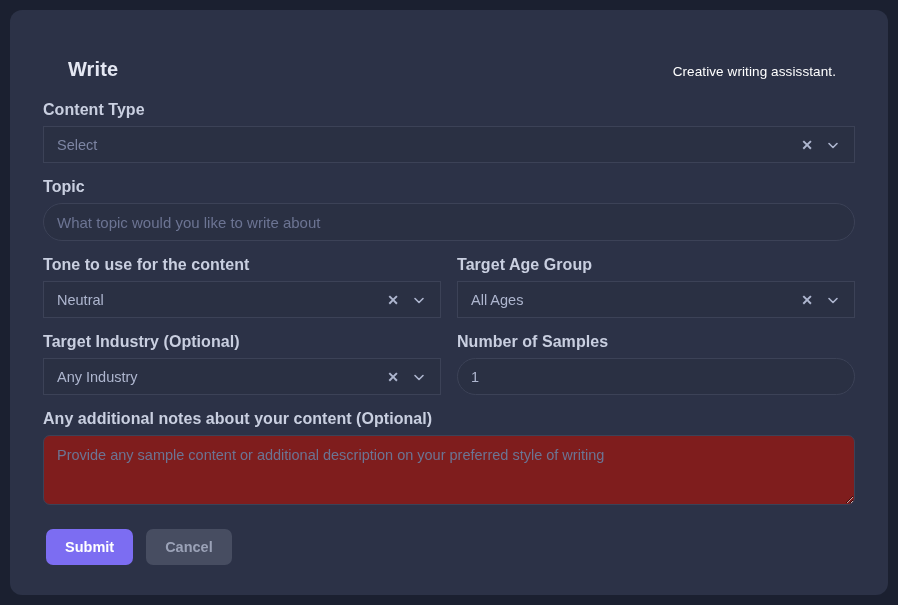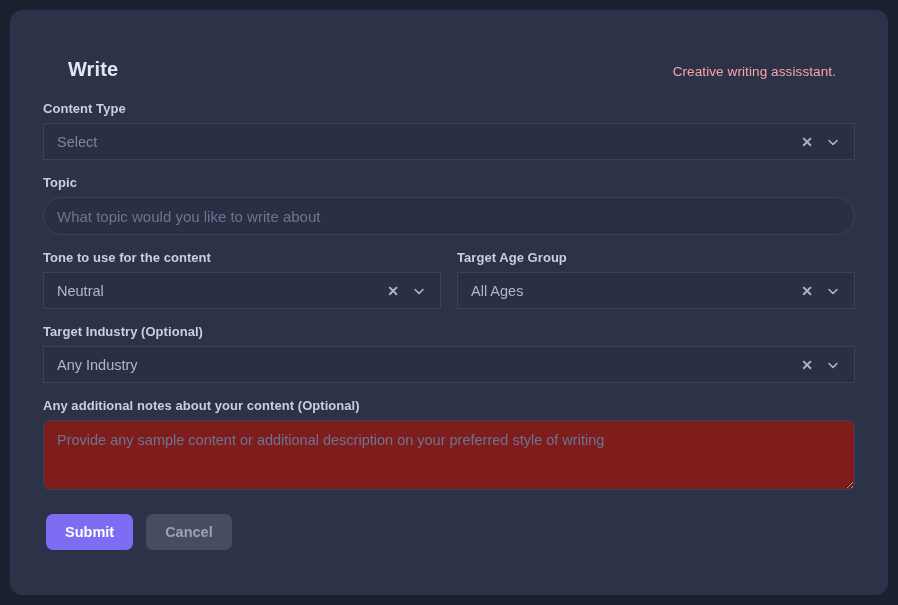--- a/index.html
+++ b/index.html
@@ -41,34 +41,34 @@
     padding-bottom: 20px;
   }
   .card-title {
     font-size: 20px;
     font-weight: bold;
     color: #e4e7f2;
     letter-spacing: 0.1px;
   }
   .card-subtitle {
     font-size: 13.5px;
-    color: #fca5a5;
+    color: #ffffff;
     letter-spacing: 0.1px;
   }
 
   
   .form {
     padding: 0 3px;
   }
 
   .field-block { margin-bottom: 15px; }
 
   .field-label {
     display: block;
-    font-size: 13px;
+    font-size: 16px;
     font-weight: bold;
     color: #c9cfe0;
     margin-bottom: 7px;
     letter-spacing: 0.05px;
   }
 
   .control {
     position: relative;
     display: flex;
     align-items: center;
@@ -272,20 +272,26 @@
                 <span class="icon-clear">✕</span>
                 <span class="icon-chevron">
                   <svg width="14" height="14" viewBox="0 0 14 14" fill="none" stroke="currentColor" stroke-width="1.6" stroke-linecap="round" stroke-linejoin="round">
                       <polyline points="3,5.5 7,9.5 11,5.5"></polyline>
                     </svg>
                 </span>
               </span>
             </div>
           </div>
         </div>
+        <div class="col">
+          <div class="field-block">
+            <label class="field-label">Number of Samples</label>
+            <input class="text-input" type="text" value="1" style="">
+          </div>
+        </div>
       </div>
 
       <div class="field-block">
         <label class="field-label">Any additional notes about your content (Optional)</label>
         <textarea class="notes-area" placeholder="Provide any sample content or additional description on your preferred style of writing" style=""></textarea>
       </div>
 
       <div class="actions">
         <button class="btn btn-submit">Submit</button>
         <button class="btn btn-cancel">Cancel</button>

